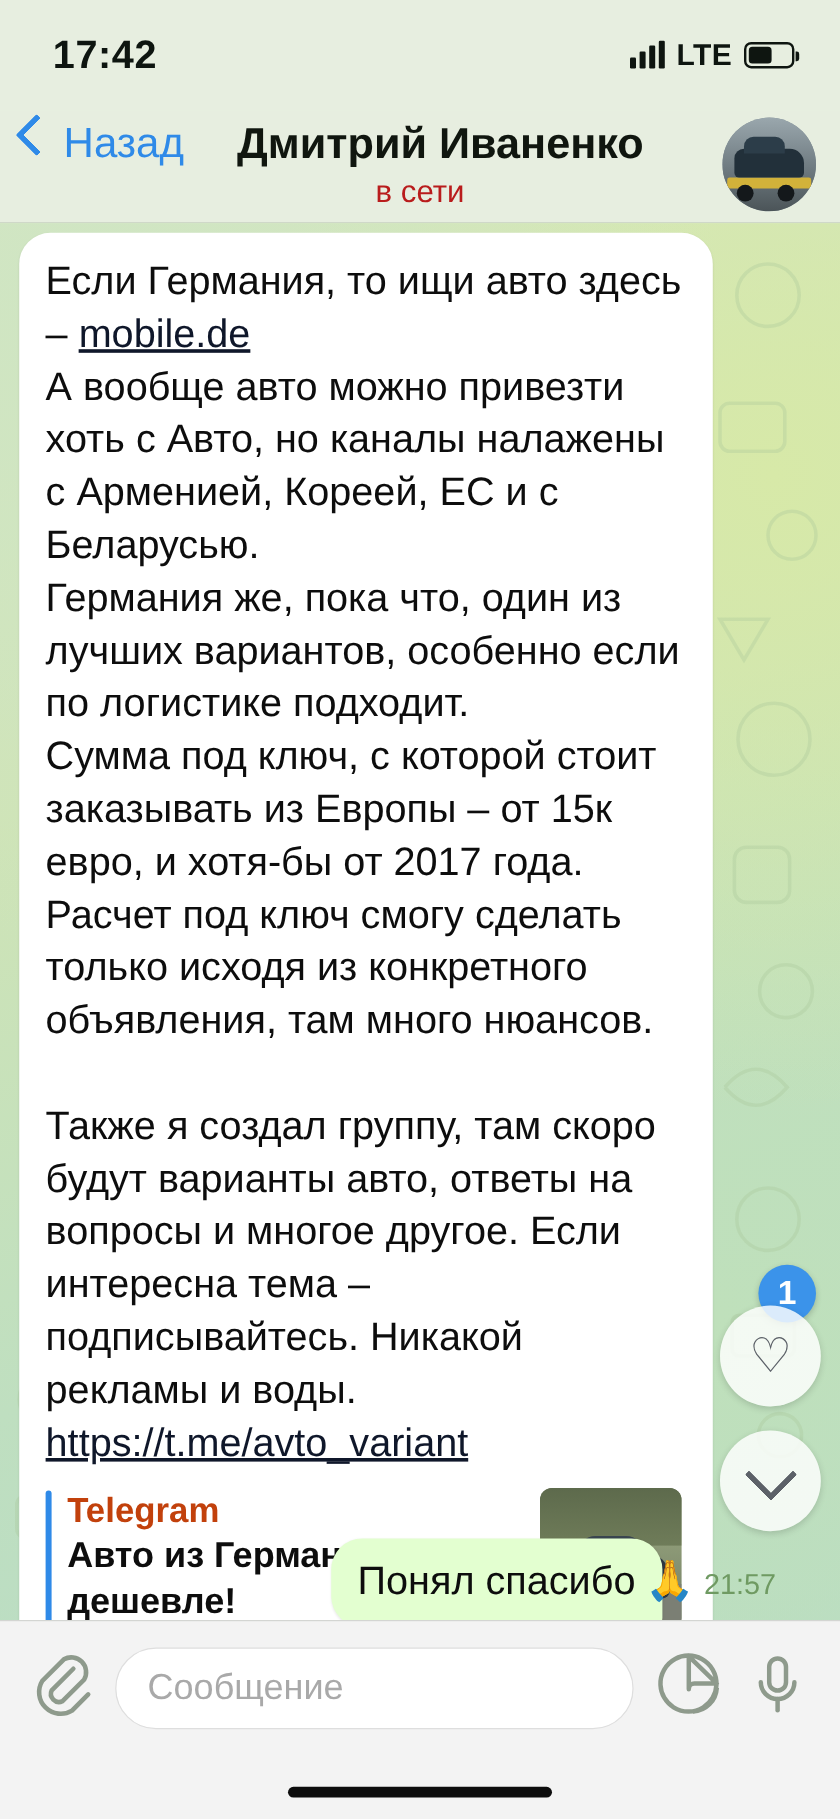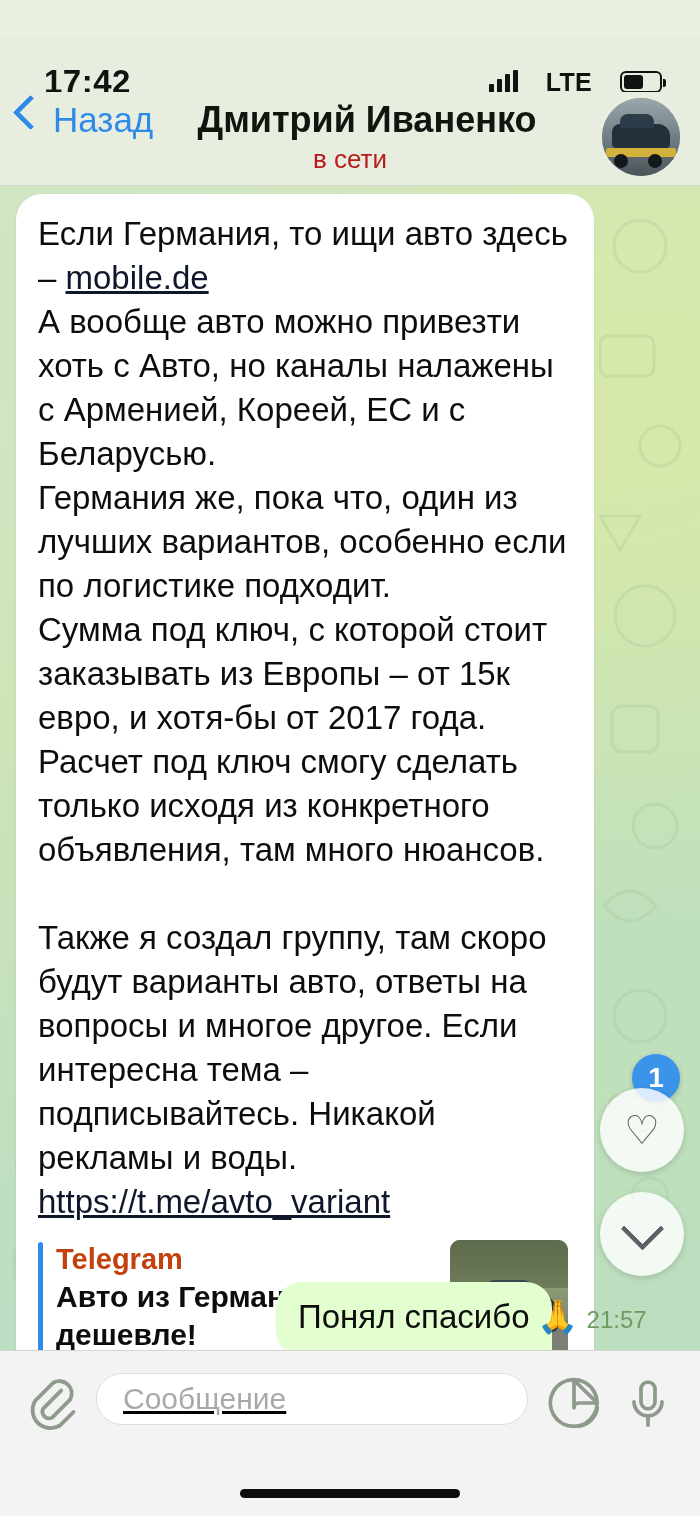--- a/index.html
+++ b/index.html
@@ -27,32 +27,31 @@
   .status-bar {
     position: absolute;
     top: 0; left: 0; right: 0;
     height: 92px;
     background: #e7eee0;
     display: flex;
     align-items: center;
     justify-content: space-between;
     padding: 0 38px 0 44px;
     box-sizing: border-box;
-    margin-top: 36px;
   }
   .status-time {
     font-size: 33px;
     font-weight: bold;
     color: #0e1510;
     letter-spacing: 0.5px;
   }
   .status-right {
     display: flex;
     align-items: center;
-    gap: 28px;
+    gap: 10px;
   }
   .signal-bars {
     display: flex;
     align-items: flex-end;
     gap: 3px;
     height: 22px;
   }
   .signal-bars i {
     display: block;
     width: 5px;
@@ -331,29 +330,28 @@
     border-top: 1px solid #d3d5d2;
     box-sizing: border-box;
     display: flex;
     align-items: flex-start;
     padding: 22px 24px 0 24px;
     gap: 18px;
   }
   .clip-icon { width: 54px; height: 60px; flex: none; }
   .msg-field {
     flex: 1;
-    height: 52px;
+    height: 68px;
     border-radius: 34px;
     background: #ffffff;
     border: 1px solid #dedede;
     display: flex;
     align-items: center;
     padding: 0 26px;
     box-sizing: border-box;
-    text-decoration: underline;
   }
   .msg-placeholder {
     font-size: 30px;
     color: #a9a9a9;
   }
   .sticker-icon, .mic-icon { width: 56px; height: 60px; flex: none; }
 
   .home-indicator {
     position: absolute;
     bottom: 18px;

